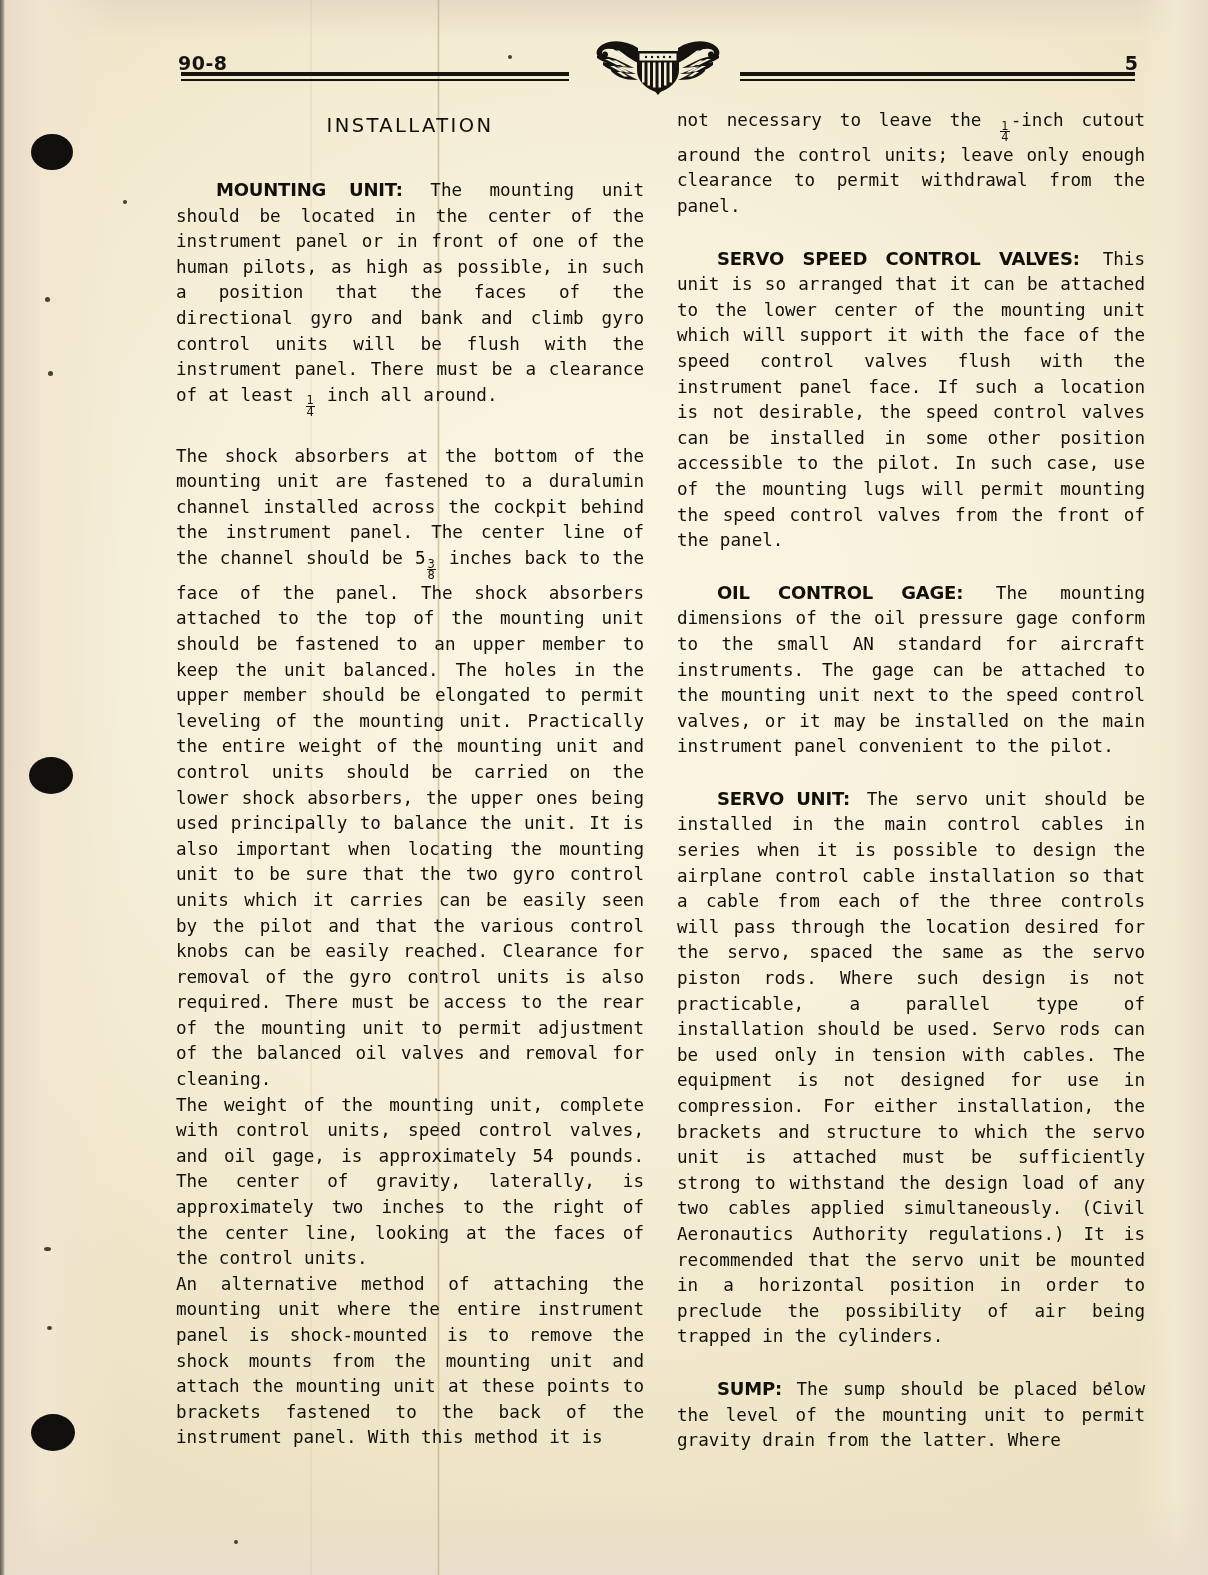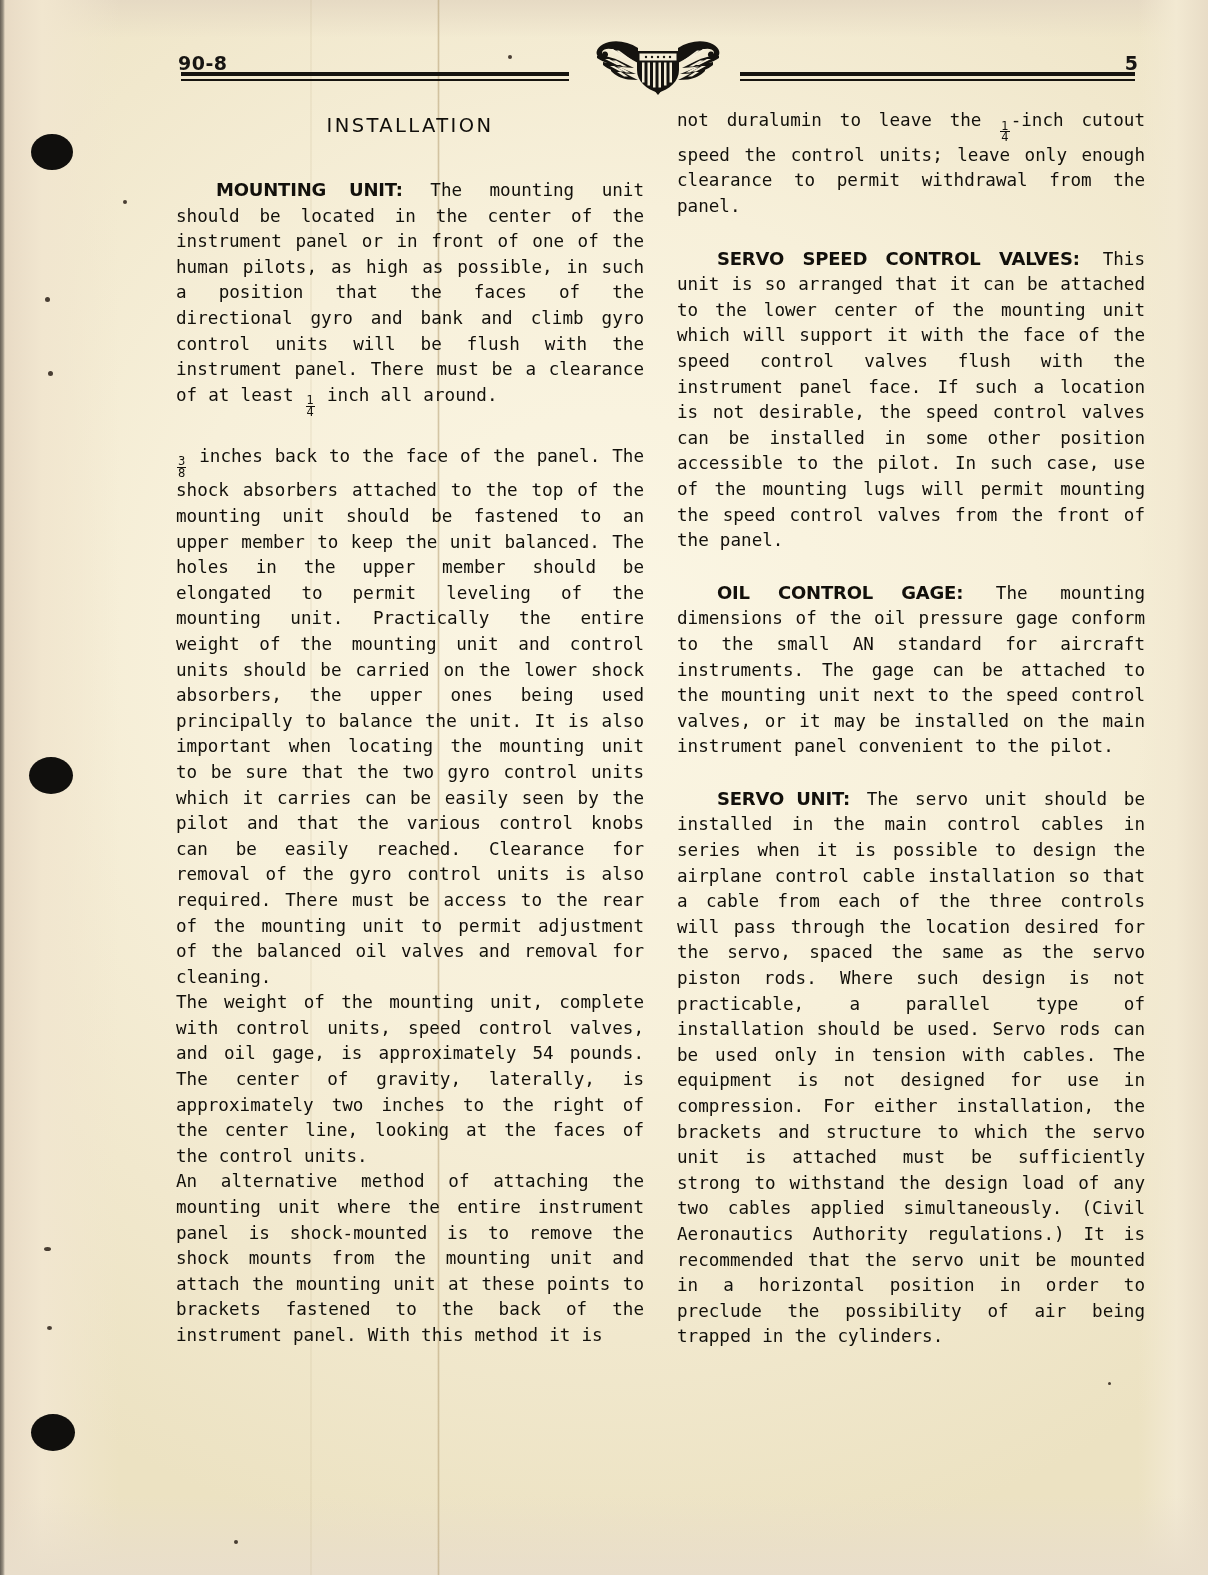--- a/index.html
+++ b/index.html
@@ -308,48 +308,51 @@
       <div class="section-title">INSTALLATION</div>
 
       <p class="body gap">
         <span class="run-in">MOUNTING UNIT:</span><span>  The mounting unit should be located in the center of the instrument panel or in front of one of the human pilots, as high as possible, in such a position that the faces of the directional gyro and bank and climb gyro control units will be flush with the instrument panel.  There must be a clearance of at least </span><span class="frac">
             <span class="num">1</span>
             <span class="den">4</span>
           </span><span> inch all around.</span>
       </p>
 
       <p class="body tight">
-        <span class="frac">
+        <span>The shock absorbers at the bottom of the mounting unit are fastened to a duralumin channel installed across the cockpit behind the instrument panel.  The center line of the channel should be 5</span><span class="frac">
             <span class="num">3</span>
             <span class="den">8</span>
           </span><span> inches back to the face of the panel.  The shock absorbers attached to the top of the mounting unit should be fastened to an upper member to keep the unit balanced.  The holes in the upper member should be elongated to permit leveling of the mounting unit.  Practically the entire weight of the mounting unit and control units should be carried on the lower shock absorbers, the upper ones being used principally to balance the unit.  It is also important when locating the mounting unit to be sure that the two gyro control units which it carries can be easily seen by the pilot and that the various control knobs can be easily reached.  Clearance for removal of the gyro control units is also required.  There must be access to the rear of the mounting unit to permit adjustment of the balanced oil valves and removal for cleaning.</span>
       </p>
 
       <p class="body tight">The weight of the mounting unit, complete with control units, speed control valves, and oil gage, is approximately 54 pounds.  The center of gravity, laterally, is approximately two inches to the right of the center line, looking at the faces of the control units.</p>
 
       <p class="body tight">An alternative method of attaching the mounting unit where the entire instrument panel is shock-mounted is to remove the shock mounts from the mounting unit and attach the mounting unit at these points to brackets fastened to the back of the instrument panel.  With this method it is</p>
     </div>
 
     <div class="col">
 
       <p class="body gap">
-        <span>not duralumin to leave the </span><span class="frac">
+        <span>not necessary to leave the </span><span class="frac">
             <span class="num">1</span>
             <span class="den">4</span>
-          </span><span>-inch cutout speed the control units; leave only enough clearance to permit withdrawal from the panel.</span>
+          </span><span>-inch cutout around the control units; leave only enough clearance to permit withdrawal from the panel.</span>
       </p>
 
       <p class="body gap">
         <span class="run-in">SERVO SPEED CONTROL VALVES:</span><span>  This unit is so arranged that it can be attached to the lower center of the mounting unit which will support it with the face of the speed control valves flush with the instrument panel face.  If such a location is not desirable, the speed control valves can be installed in some other position accessible to the pilot.  In such case, use of the mounting lugs will permit mounting the speed control valves from the front of the panel.</span>
       </p>
 
       <p class="body gap">
         <span class="run-in">OIL CONTROL GAGE:</span><span>  The mounting dimensions of the oil pressure gage conform to the small AN standard for aircraft instruments.  The gage can be attached to the mounting unit next to the speed control valves, or it may be installed on the main instrument panel convenient to the pilot.</span>
       </p>
 
       <p class="body gap">
         <span class="run-in">SERVO UNIT:</span><span>  The servo unit should be installed in the main control cables in series when it is possible to design the airplane control cable installation so that a cable from each of the three controls will pass through the location desired for the servo, spaced the same as the servo piston rods.  Where such design is not practicable, a parallel type of installation should be used.  Servo rods can be used only in tension with cables.  The equipment is not designed for use in compression.  For either installation, the brackets and structure to which the servo unit is attached must be sufficiently strong to withstand the design load of any two cables applied simultaneously.  (Civil Aeronautics Authority regulations.)  It is recommended that the servo unit be mounted in a horizontal position in order to preclude the possibility of air being trapped in the cylinders.</span>
       </p>
 
+      <p class="body tight">
+        <span class="run-in">SUMP:</span><span>  The sump should be placed below the level of the mounting unit to permit gravity drain from the latter.  Where</span>
+      </p>
     </div>
   </div>
 
 </div>
 
 </body></html>

